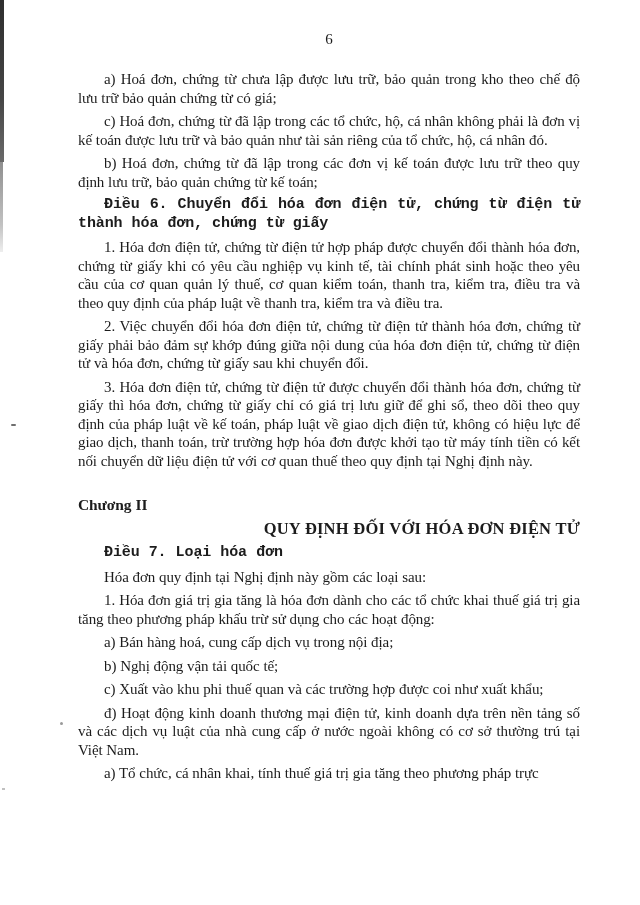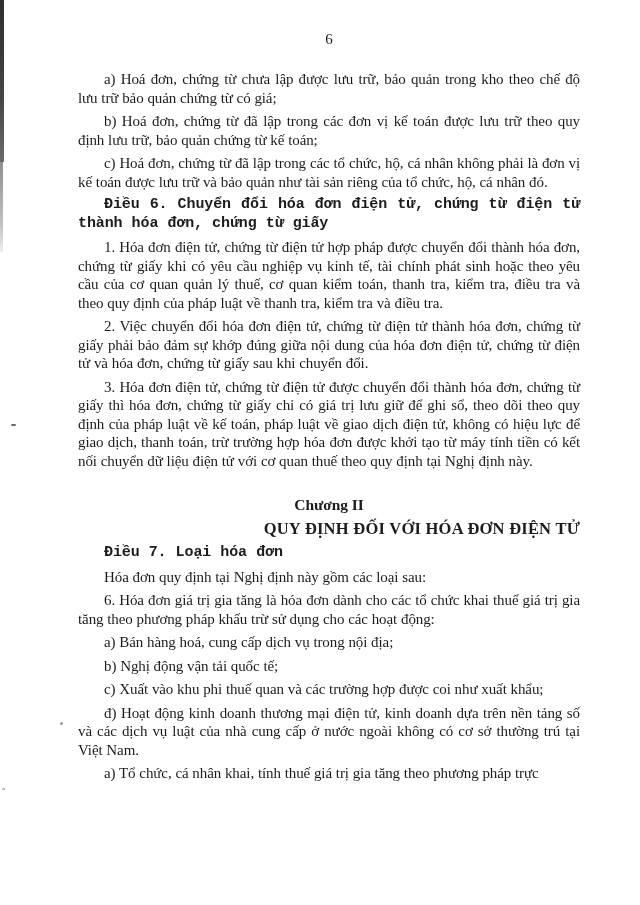--- a/index.html
+++ b/index.html
@@ -30,21 +30,21 @@
     text-align:justify;
     text-indent:26px;
     letter-spacing:-0.1px;
     word-spacing:0.2px;
   }
   p.article{
     font-weight:bold;
     font-family:Liberation Mono, monospace;
   }
   p.chapter{
-    text-align:center;
+    text-align:left;
     text-indent:0;
     font-weight:bold;
     margin-top:26px;
     margin-bottom:5px;
     font-size:15.5px;
   }
   p.chapter-title{
     text-align:right;
     text-indent:0;
     font-weight:bold;
@@ -71,29 +71,29 @@
 <div class="scan-strip-dark"></div>
 <div class="scan-strip-light"></div>
 <div class="speck1"></div>
 <div class="speck2"></div>
 <div class="speck3"></div>
 
 <div class="page">
   <div class="page-number">6</div>
 
   <p class="para">a) Hoá đơn, chứng từ chưa lập được lưu trữ, bảo quản trong kho theo chế độ lưu trữ bảo quản chứng từ có giá;</p>
+  <p class="para">c) Hoá đơn, chứng từ đã lập trong các tổ chức, hộ, cá nhân không phải là đơn vị kế toán được lưu trữ và bảo quản như tài sản riêng của tổ chức, hộ, cá nhân đó.</p>
   <p class="para">b) Hoá đơn, chứng từ đã lập trong các đơn vị kế toán được lưu trữ theo quy định lưu trữ, bảo quản chứng từ kế toán;</p>
-  <p class="para">c) Hoá đơn, chứng từ đã lập trong các tổ chức, hộ, cá nhân không phải là đơn vị kế toán được lưu trữ và bảo quản như tài sản riêng của tổ chức, hộ, cá nhân đó.</p>
   <p class="article">Điều 6. Chuyển đổi hóa đơn điện tử, chứng từ điện tử thành hóa đơn, chứng từ giấy</p>
   <p class="para">1. Hóa đơn điện tử, chứng từ điện tử hợp pháp được chuyển đổi thành hóa đơn, chứng từ giấy khi có yêu cầu nghiệp vụ kinh tế, tài chính phát sinh hoặc theo yêu cầu của cơ quan quản lý thuế, cơ quan kiểm toán, thanh tra, kiểm tra, điều tra và theo quy định của pháp luật về thanh tra, kiểm tra và điều tra.</p>
   <p class="para">2. Việc chuyển đổi hóa đơn điện tử, chứng từ điện tử thành hóa đơn, chứng từ giấy phải bảo đảm sự khớp đúng giữa nội dung của hóa đơn điện tử, chứng từ điện tử và hóa đơn, chứng từ giấy sau khi chuyển đổi.</p>
   <p class="para">3. Hóa đơn điện tử, chứng từ điện tử được chuyển đổi thành hóa đơn, chứng từ giấy thì hóa đơn, chứng từ giấy chỉ có giá trị lưu giữ để ghi sổ, theo dõi theo quy định của pháp luật về kế toán, pháp luật về giao dịch điện tử, không có hiệu lực để giao dịch, thanh toán, trừ trường hợp hóa đơn được khởi tạo từ máy tính tiền có kết nối chuyển dữ liệu điện tử với cơ quan thuế theo quy định tại Nghị định này.</p>
   <p class="chapter">Chương II</p>
   <p class="chapter-title">QUY ĐỊNH ĐỐI VỚI HÓA ĐƠN ĐIỆN TỬ</p>
   <p class="article">Điều 7. Loại hóa đơn</p>
   <p class="para">Hóa đơn quy định tại Nghị định này gồm các loại sau:</p>
-  <p class="para">6. Hóa đơn giá trị gia tăng là hóa đơn dành cho các tổ chức khai thuế giá trị gia tăng theo phương pháp khấu trừ sử dụng cho các hoạt động:</p>
+  <p class="para">1. Hóa đơn giá trị gia tăng là hóa đơn dành cho các tổ chức khai thuế giá trị gia tăng theo phương pháp khấu trừ sử dụng cho các hoạt động:</p>
   <p class="para">a) Bán hàng hoá, cung cấp dịch vụ trong nội địa;</p>
   <p class="para">b) Nghị động vận tải quốc tế;</p>
   <p class="para">c) Xuất vào khu phi thuế quan và các trường hợp được coi như xuất khẩu;</p>
   <p class="para">đ) Hoạt động kinh doanh thương mại điện tử, kinh doanh dựa trên nền tảng số và các dịch vụ luật của nhà cung cấp ở nước ngoài không có cơ sở thường trú tại Việt Nam.</p>
   <p class="para">a) Tổ chức, cá nhân khai, tính thuế giá trị gia tăng theo phương pháp trực</p>
 </div>
 
 </body></html>

